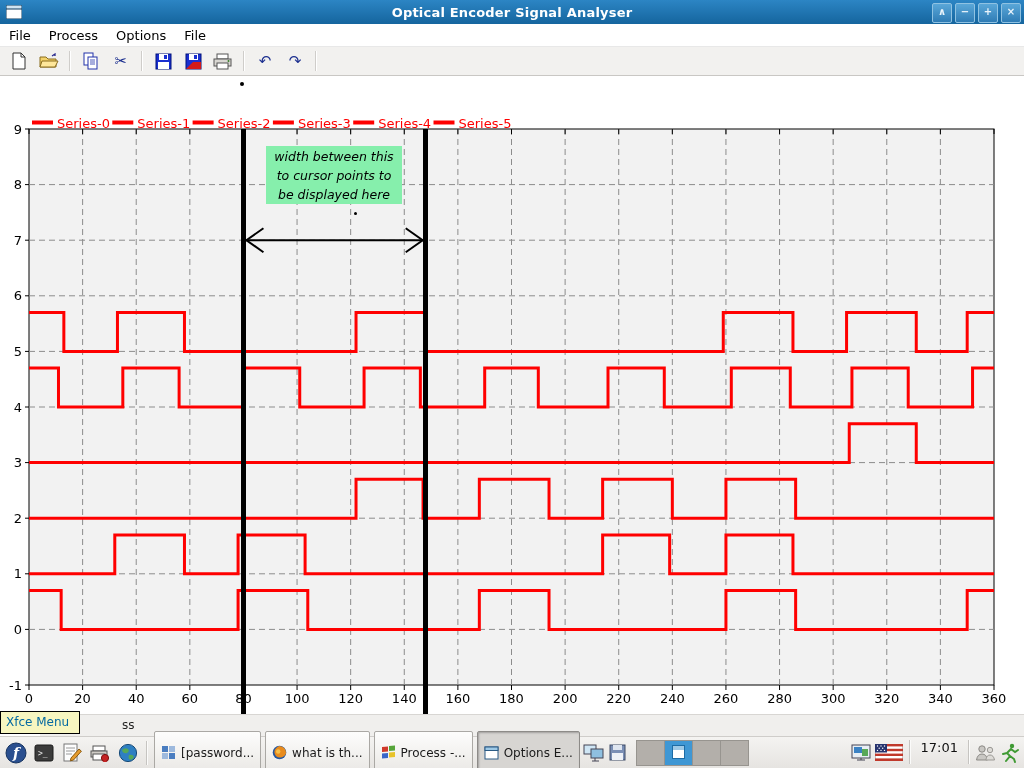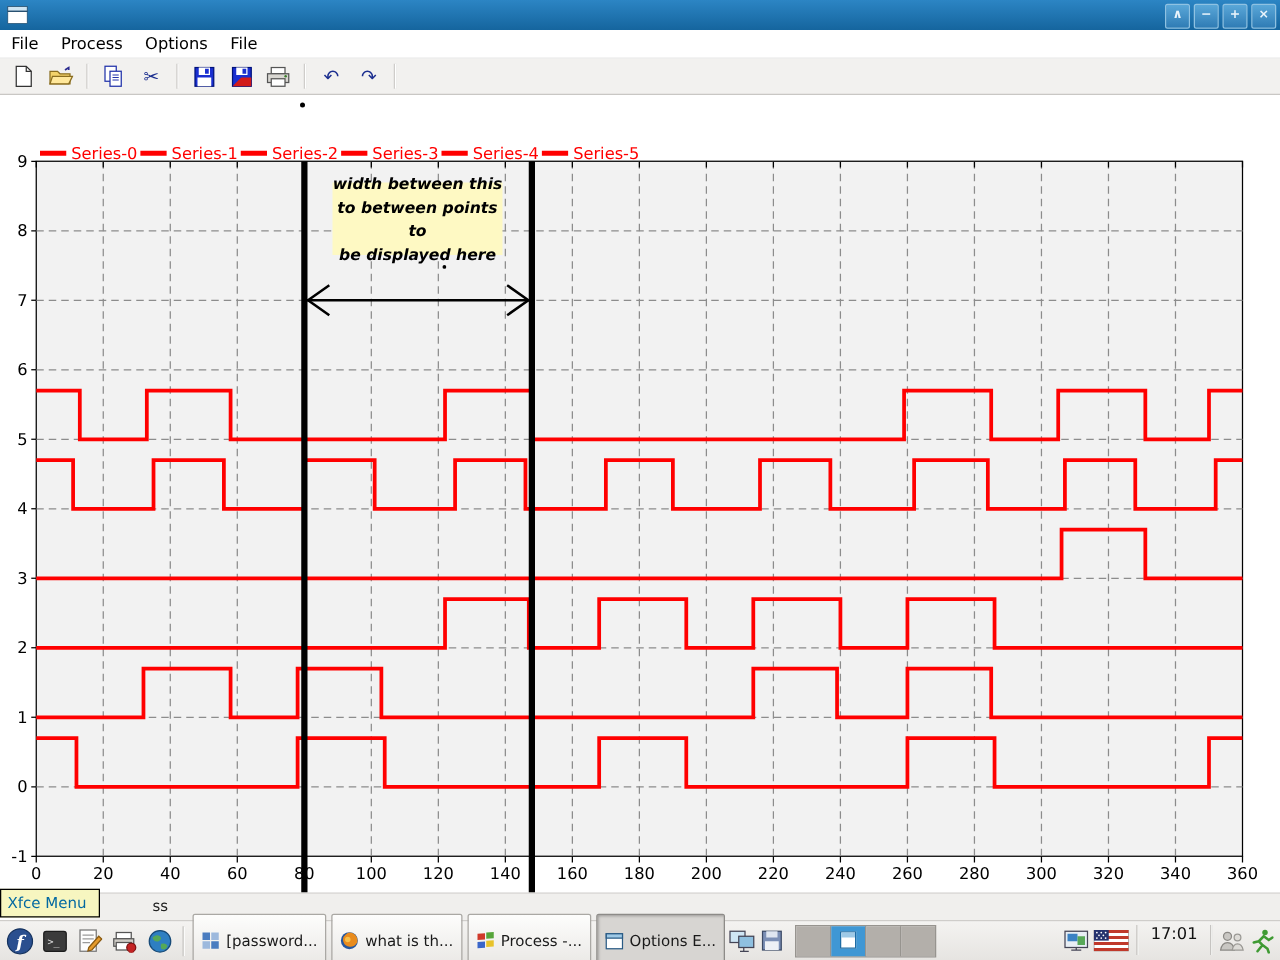--- a/index.html
+++ b/index.html
@@ -43,22 +43,22 @@
   }
   .tsep{width:1px;height:20px;background:#cfcdca;border-right:1px solid #ffffff;margin:0 5px;}
   .glyph{font-size:15px;color:#1c2f8f;line-height:1;}
   
   #chart-svg{position:absolute;left:0;top:76px;}
   .cursor-line{
     position:absolute;top:129px;height:586px;width:5px;background:#000;cursor:ew-resize;
   }
   .annotation-box{
     position:absolute;left:266px;top:146px;width:136px;height:58px;
-    background:#fef9c3;display:flex;flex-direction:column;justify-content:center;
-    font-size:12.5px;font-weight:bold;font-style:italic;color:#000;
+    background:#86efac;display:flex;flex-direction:column;justify-content:center;
+    font-size:12.5px;font-weight:normal;font-style:italic;color:#000;
     text-align:center;line-height:19px;
   }
   .tiny-dot{position:absolute;width:4px;height:4px;border-radius:50%;background:#000;}
   
   .statusbar{
     position:absolute;left:0;top:714px;width:1024px;height:22px;
     background:#f0efed;border-top:1px solid #d8d6d3;
     font-size:12px;color:#222;margin-left:40px;
   }
   .statusbar .trailing{position:absolute;left:82px;top:3px;}
@@ -105,20 +105,21 @@
   .trayicon{width:24px;height:26px;display:flex;align-items:center;justify-content:center;flex:0 0 auto;}
 </style>
 </head>
 <body>
 
 <div class="titlebar">
   <svg class="appicon" viewBox="0 0 16 14">
     <rect x="0" y="0" width="16" height="14" fill="#ffffff" stroke="#0c3a5e"></rect>
     <rect x="0" y="0" width="16" height="4" fill="#cfe4f2" stroke="#0c3a5e"></rect>
   </svg>
+  <div class="title">Optical Encoder Signal Analyser</div>
   <div class="winbtns">
     <div class="winbtn">∧</div>
     <div class="winbtn">−</div>
     <div class="winbtn">+</div>
     <div class="winbtn">×</div>
   </div>
 </div>
 
 <div class="menubar">
   <div class="menuitem">File</div>
@@ -326,21 +327,21 @@
     <path d="M 29 312.47999999999996 H 63.84722222222222 V 351.4 H 117.45833333333333 V 312.47999999999996 H 184.47222222222223 V 351.4 H 356.02777777777777 V 312.47999999999996 H 425.72222222222223 V 351.4 H 723.2638888888889 V 312.47999999999996 H 792.9583333333334 V 351.4 H 846.5694444444445 V 312.47999999999996 H 916.2638888888889 V 351.4 H 967.1944444444445 V 312.47999999999996 H 994 V 312.47999999999996 H 994" fill="none" stroke="#ff0000" stroke-width="3"></path>
     <g stroke="#000" stroke-width="2" fill="none">
       <line x1="245.44444444444446" y1="240.2" x2="423.72222222222223" y2="240.2"></line>
       <path d="M 263.44444444444446 228.2 L 246.44444444444446 240.2 L 263.44444444444446 252.2"></path>
       <path d="M 405.72222222222223 228.2 L 422.72222222222223 240.2 L 405.72222222222223 252.2"></path>
     </g>
   </svg>
 
 <div class="annotation-box">
   <div>width between this</div>
-  <div>to between points to</div>
+  <div>to cursor points to</div>
   <div>be displayed here</div>
 </div>
 <div class="tiny-dot" style="left:354px;top:212px;width:3px;height:3px;"></div>
 
 <div class="cursor-line" id="cursor-1" style="left: 240.944px;"></div>
 <div class="cursor-line" id="cursor-2" style="left: 423.222px;"></div>
 
 <div class="statusbar">
   <span class="trailing">ss</span>
 </div>

